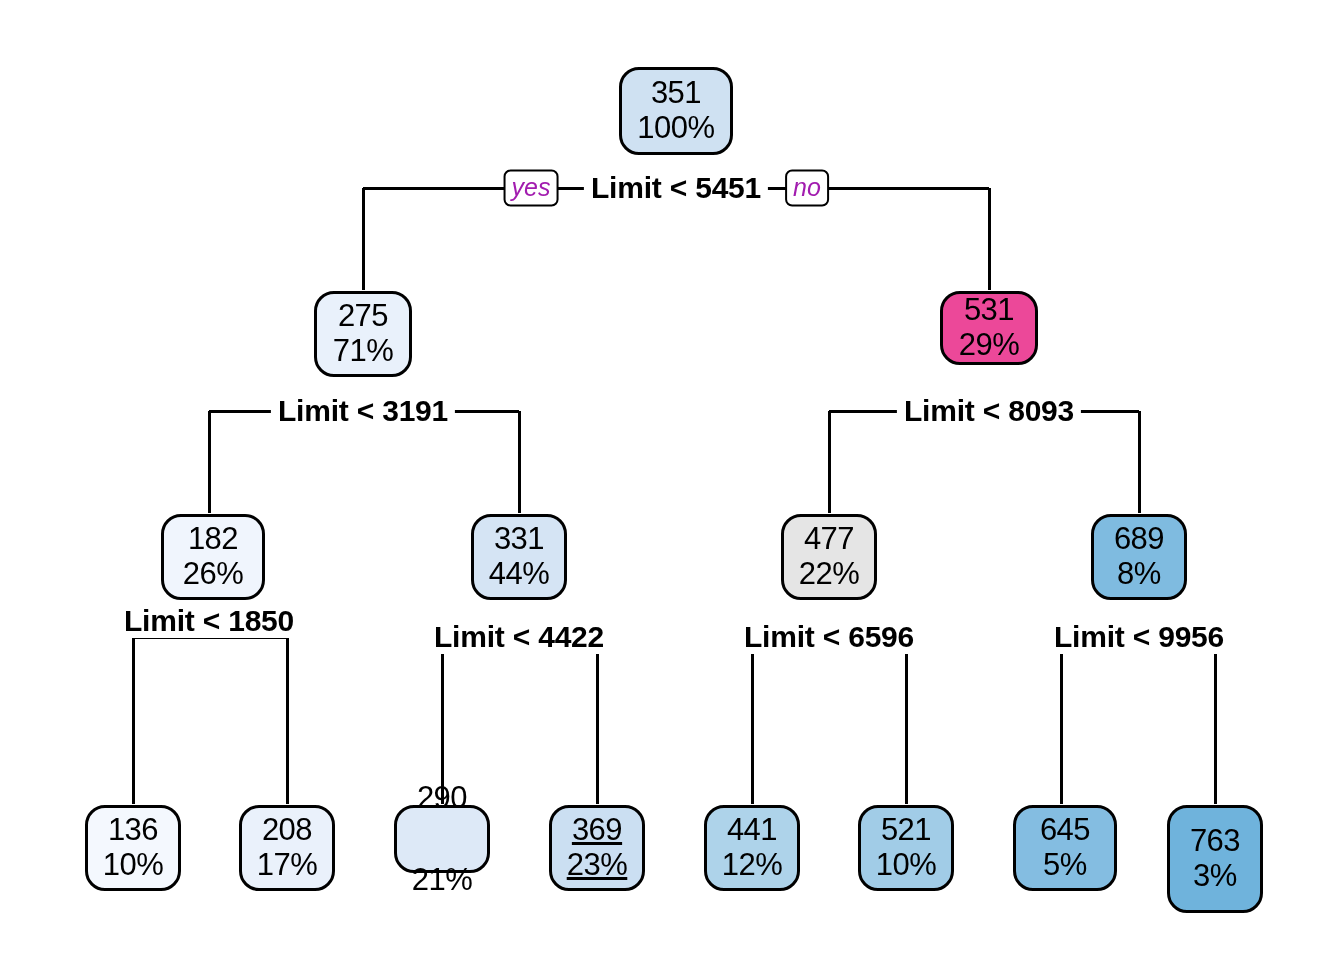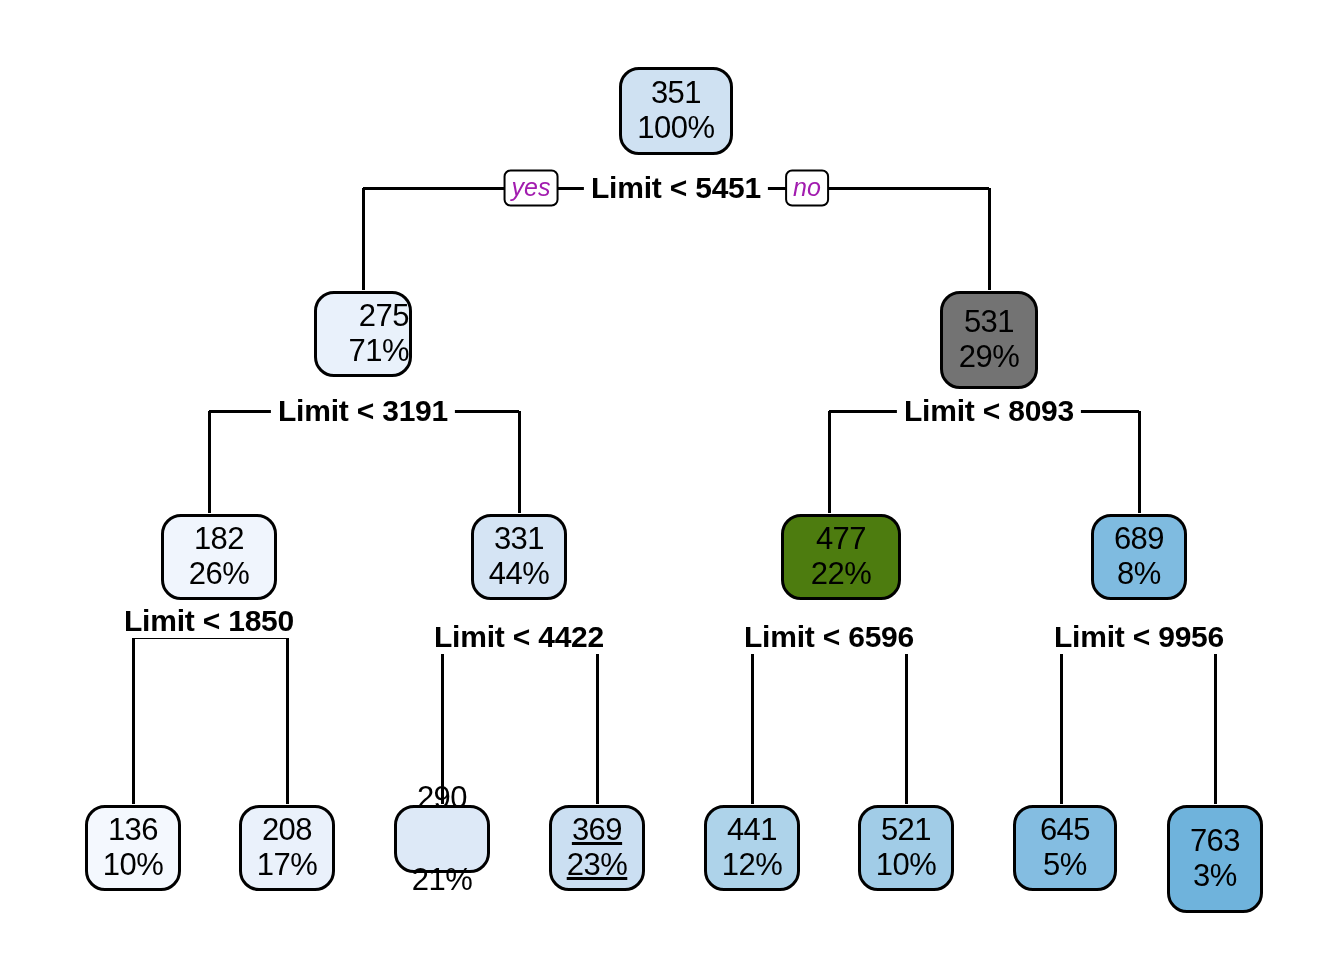--- a/index.html
+++ b/index.html
@@ -101,37 +101,37 @@
       <line x1="906" y1="637" x2="906" y2="804" stroke="#000000" stroke-width="3" shape-rendering="crispEdges"></line>
       <line x1="1061" y1="637" x2="1215" y2="637" stroke="#000000" stroke-width="3" shape-rendering="crispEdges"></line>
       <line x1="1061" y1="637" x2="1061" y2="804" stroke="#000000" stroke-width="3" shape-rendering="crispEdges"></line>
       <line x1="1215" y1="637" x2="1215" y2="804" stroke="#000000" stroke-width="3" shape-rendering="crispEdges"></line>
     </svg>
   <div id="node-layer">
       <div class="node" style="left: 619px; top: 67px; width: 114px; height: 88px; background: rgb(207, 225, 242);">
         <span class="node-value">351</span>
         <span class="node-pct">100%</span>
       </div>
-      <div class="node" style="left: 314px; top: 291px; width: 98px; height: 86px; background: rgb(233, 241, 251); align-items: flex-end;">
+      <div class="node" style="left: 314px; top: 291px; width: 98px; height: 86px; background: rgb(233, 241, 251);">
         <span class="node-value">275</span>
         <span class="node-pct">71%</span>
       </div>
-      <div class="node" style="left: 940px; top: 291px; width: 98px; height: 98px; background: #737373;">
+      <div class="node" style="left: 940px; top: 291px; width: 98px; height: 74px; background: #ec4899;">
         <span class="node-value">531</span>
         <span class="node-pct">29%</span>
       </div>
-      <div class="node" style="left: 161px; top: 514px; width: 116px; height: 86px; background: rgb(240, 245, 253);">
+      <div class="node" style="left: 161px; top: 514px; width: 104px; height: 86px; background: rgb(240, 245, 253);">
         <span class="node-value">182</span>
         <span class="node-pct">26%</span>
       </div>
       <div class="node" style="left: 471px; top: 514px; width: 96px; height: 86px; background: rgb(213, 228, 244);">
         <span class="node-value">331</span>
         <span class="node-pct">44%</span>
       </div>
-      <div class="node" style="left: 781px; top: 514px; width: 120px; height: 86px; background: #4d7c0f;">
+      <div class="node" style="left: 781px; top: 514px; width: 96px; height: 86px; background: #e5e5e5;">
         <span class="node-value">477</span>
         <span class="node-pct">22%</span>
       </div>
       <div class="node" style="left: 1091px; top: 514px; width: 96px; height: 86px; background: rgb(127, 187, 224);">
         <span class="node-value">689</span>
         <span class="node-pct">8%</span>
       </div>
       <div class="node" style="left: 85px; top: 805px; width: 96px; height: 86px; background: rgb(244, 248, 254);">
         <span class="node-value">136</span>
         <span class="node-pct">10%</span>

